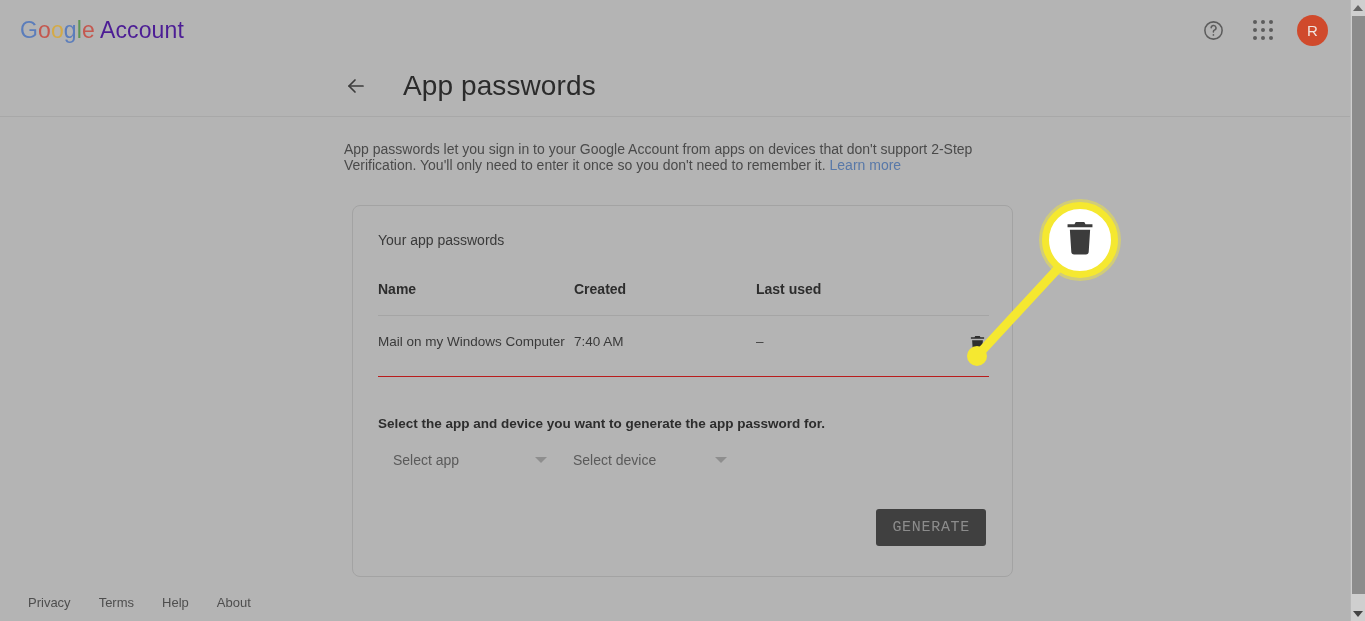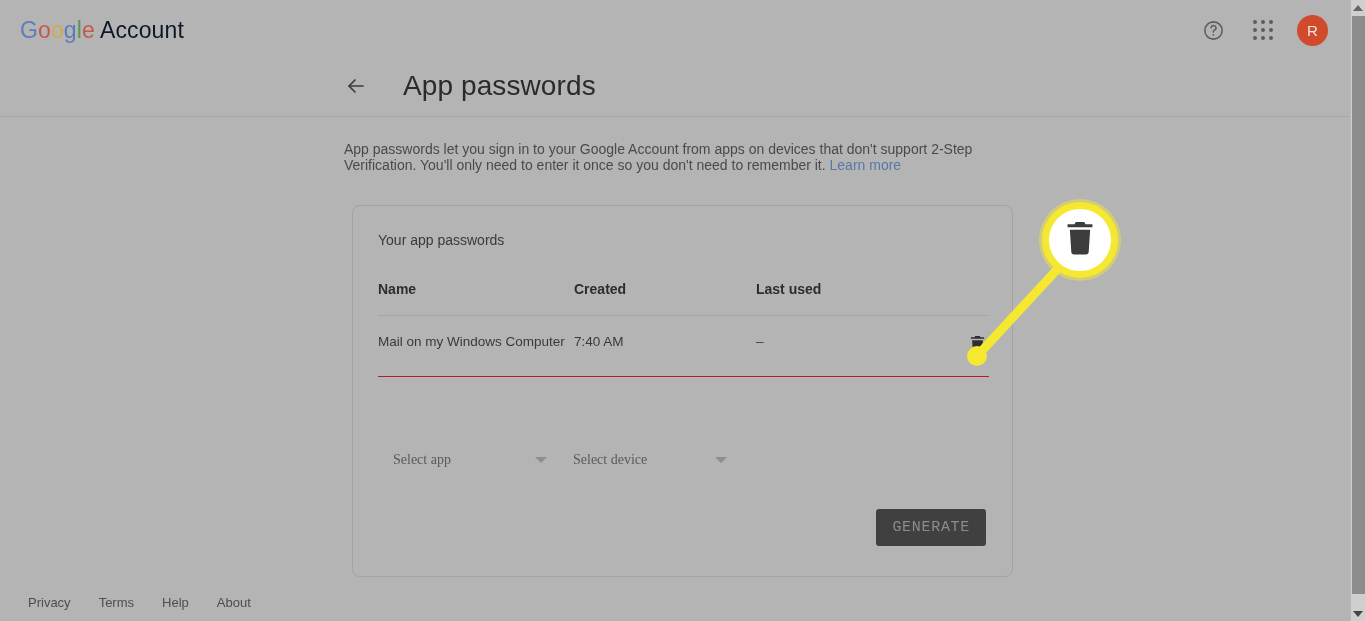--- a/index.html
+++ b/index.html
@@ -37,21 +37,21 @@
     font-size: 23px;
     letter-spacing: 0.1px;
     white-space: nowrap;
   }
   #brand .logo-g1 { color: #5b7dbb; }
   #brand .logo-o1 { color: #c4584f; }
   #brand .logo-o2 { color: #d4aa46; }
   #brand .logo-g2 { color: #5b7dbb; }
   #brand .logo-l  { color: #5d9656; }
   #brand .logo-e  { color: #c4584f; }
-  #brand .brand-word { color: #0f172a; }
+  #brand .brand-word { color: #4c1d95; }
 
   #header-actions {
     position: absolute;
     right: 22px; top: 14px;
     display: flex;
     align-items: center;
     gap: 18px;
   }
   .hdr-icon {
     width: 32px; height: 32px;
@@ -189,21 +189,21 @@
     left: 40px; top: 246px;
     display: flex;
     align-items: center;
   }
   .select-box {
     display: flex;
     align-items: center;
     font-size: 14px;
     color: #5a5a5a;
   }
-  .select-box .sel-label { white-space: nowrap; font-family: Liberation Serif, serif; }
+  .select-box .sel-label { white-space: nowrap; }
   .caret {
     width: 0; height: 0;
     border-left: 6px solid transparent;
     border-right: 6px solid transparent;
     border-top: 6px solid #8e8e8e;
     margin-left: 10px;
   }
   #select-app-box { width: 176px; }
   #select-device-box { width: 176px; margin-left: 4px; gap: 40px; }
   #select-app-box .caret { margin-left: auto; margin-right: 22px; }
@@ -366,20 +366,21 @@
               <svg width="17" height="19" viewBox="0 0 18 20" fill="currentColor">
                 <path d="M6.6 1h4.8l.7 1.3H16V4H2V2.3h3.9L6.6 1z"></path>
                 <path d="M3.3 5.4h11.4l-.8 12.4a1.6 1.6 0 0 1-1.6 1.5H5.7a1.6 1.6 0 0 1-1.6-1.5L3.3 5.4z"></path>
               </svg>
             </span>
           </td>
         </tr>
       </tbody>
     </table>
 
+    <div id="select-label">Select the app and device you want to generate the app password for.</div>
 
     <div id="selects">
       <div id="select-app-box" class="select-box">
         <span class="sel-label">Select app</span>
         <span class="caret"></span>
       </div>
       <div id="select-device-box" class="select-box">
         <span class="sel-label">Select device</span>
         <span class="caret"></span>
       </div>

